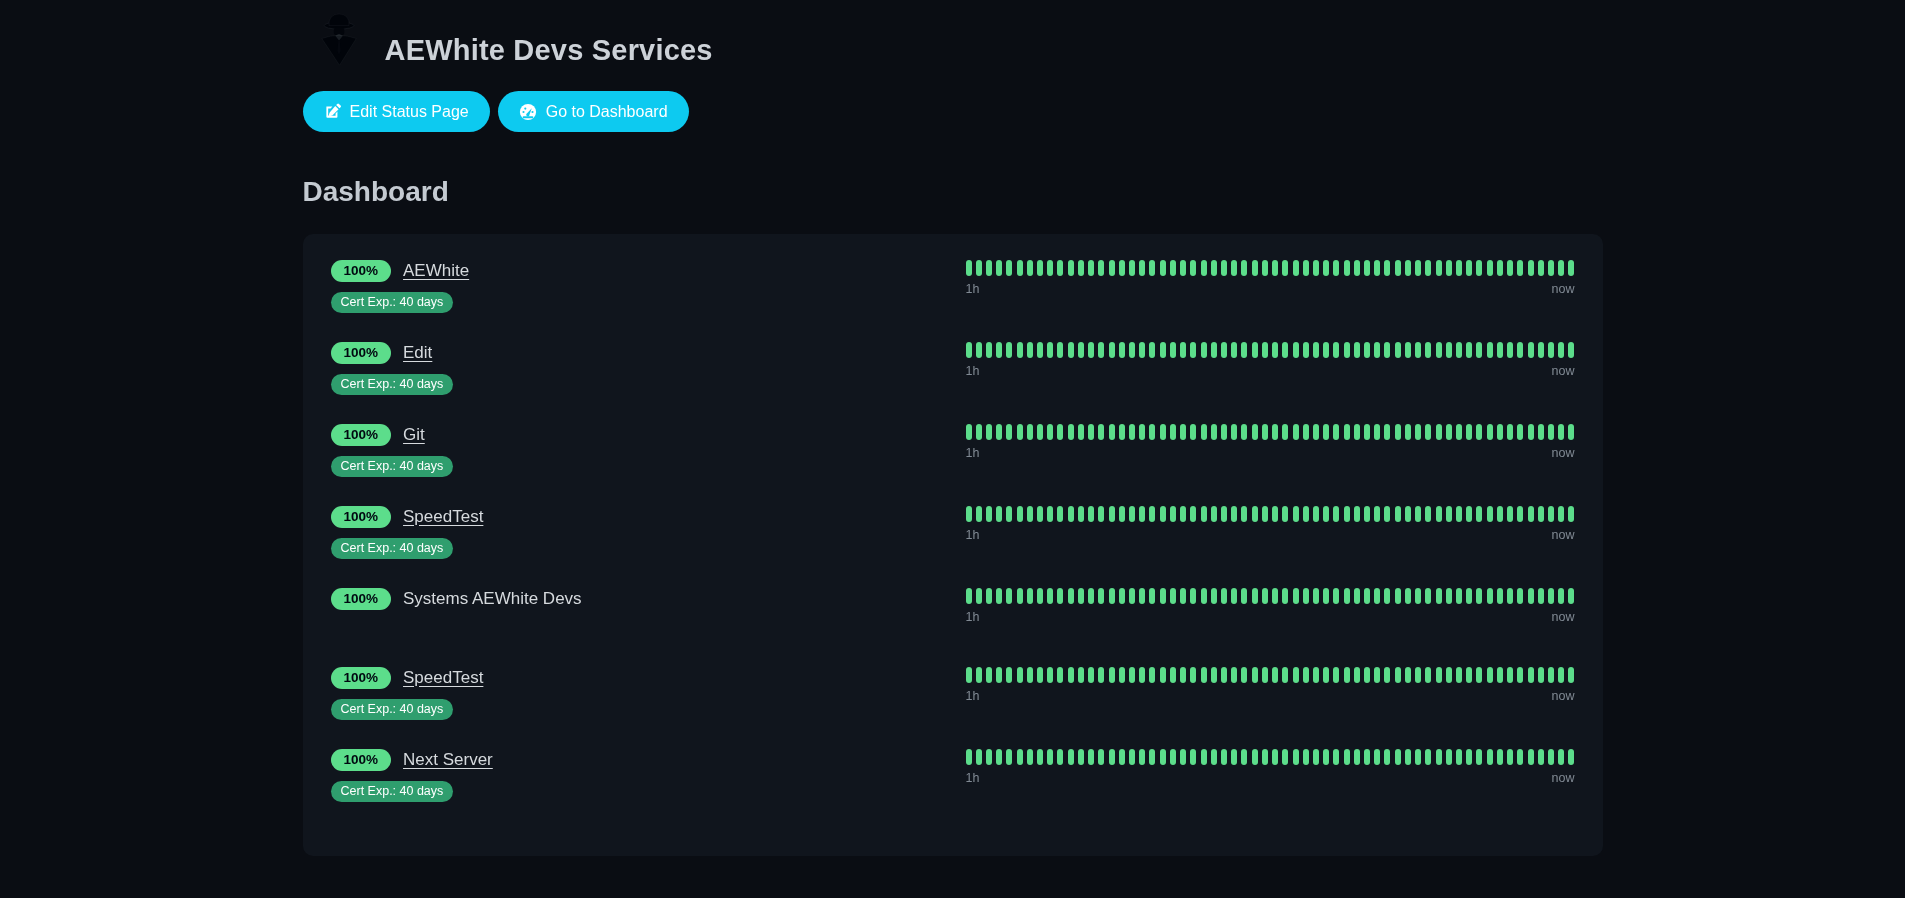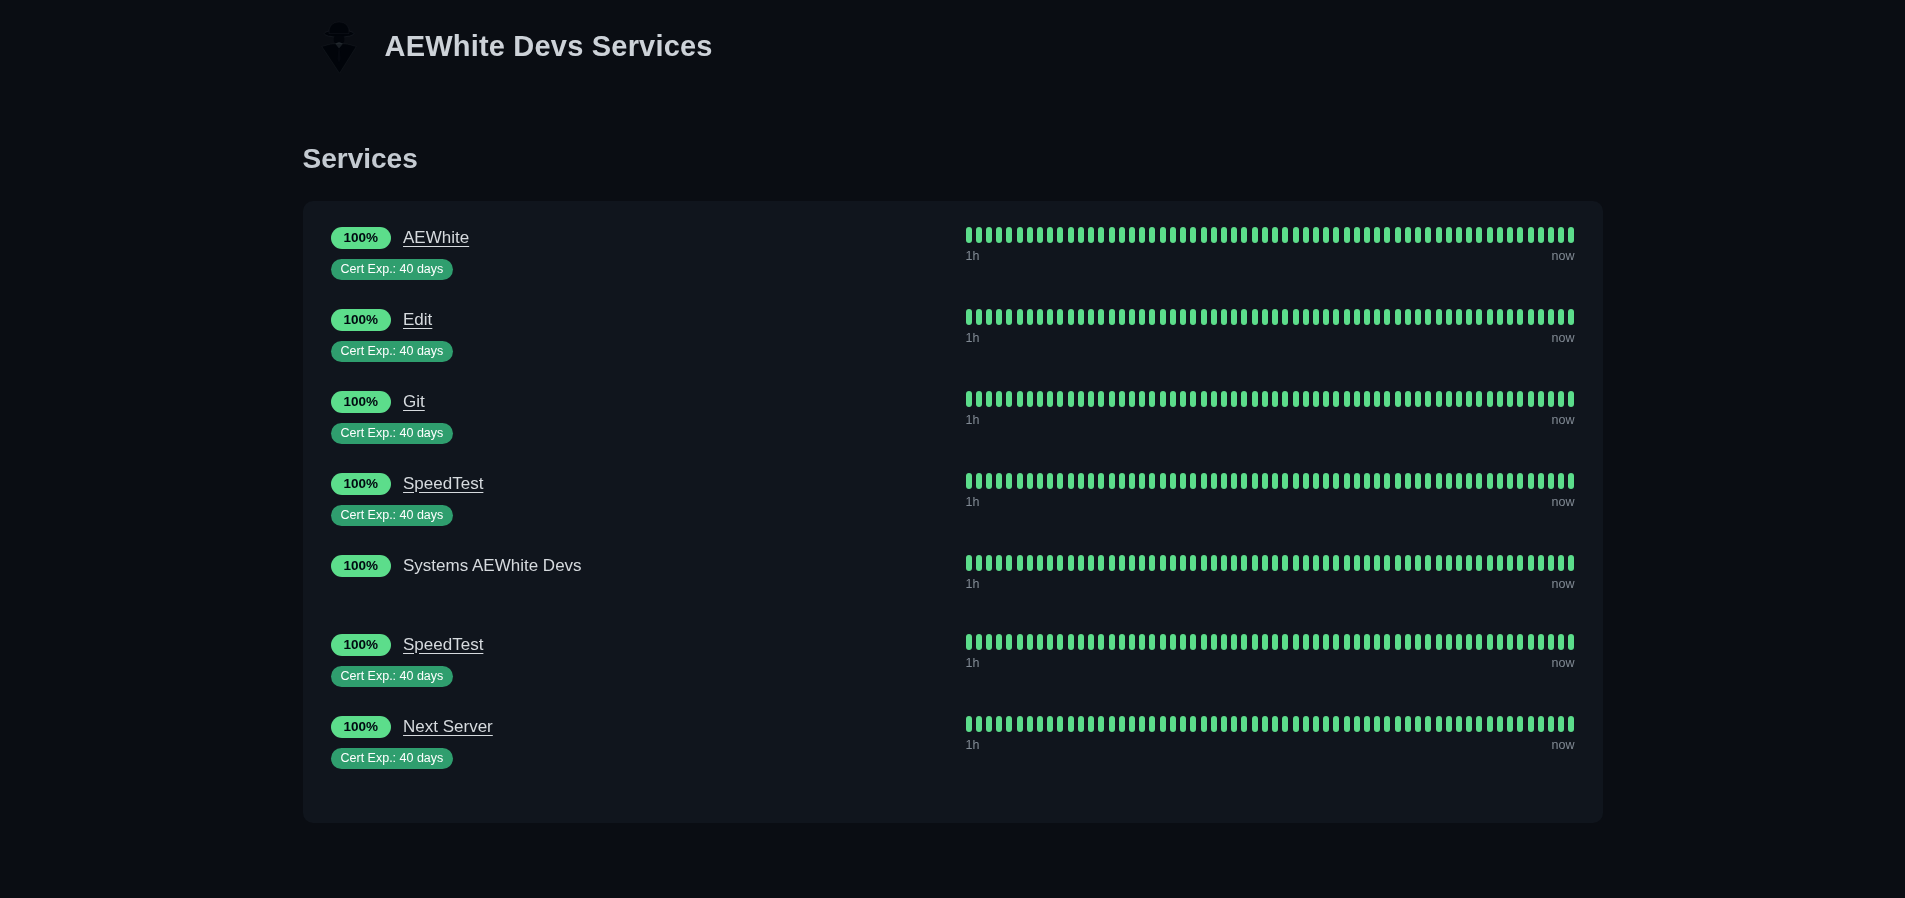--- a/index.html
+++ b/index.html
@@ -4,21 +4,21 @@
 <style>
   * { margin: 0; padding: 0; box-sizing: border-box; }
   html, body {
     width: 1905px; height: 898px; overflow: hidden;
     background: #0a0d13;
     font-family: "Liberation Sans", "DejaVu Sans", sans-serif;
   }
   .container { width: 1300px; margin: 0 auto; }
 
   
-  .header-row { display: flex; align-items: center; padding-top: 18px; padding-left: 16px; }
+  .header-row { display: flex; align-items: flex-end; padding-top: 10px; padding-left: 16px; }
   .logo { width: 42px; height: 57px; margin-right: 24px; flex: 0 0 auto; }
   h1.title { font-size: 29px; font-weight: bold; color: #cdd2d8; letter-spacing: .2px; }
 
   
   .btn-row { display: flex; gap: 8px; margin-top: 24px; }
   .btn {
     display: inline-flex; align-items: center; gap: 9px;
     background: #0dcaf0; color: #ffffff; border: none; cursor: pointer;
     height: 41px; padding: 0 21px; border-radius: 50rem;
     font-size: 16px; font-family: inherit; font-weight: 400;
@@ -75,24 +75,43 @@
       <path d="M10.5 15.5 Q9.5 4 21 3.2 Q32.5 4 31.5 15.5 Z" fill="#01040a" stroke="rgba(180,190,205,0.08)" stroke-width="0.8"></path>
       <rect x="15.5" y="17.5" width="11" height="8" rx="3" fill="#02050b"></rect>
       <path d="M3 29 Q21 22.5 39 29 L21.5 57 Z" fill="#01040a" stroke="rgba(180,190,205,0.07)" stroke-width="0.8"></path>
       <path d="M17 26 L21 31 L25 26 L21 24 Z" fill="rgba(200,210,222,0.12)"></path>
       <path d="M20.2 31 L21.8 31 L22.6 42 L21 46 L19.4 42 Z" fill="#05080f"></path>
     </svg>
     <h1 class="title">AEWhite Devs Services</h1>
   </div>
 
   <div class="btn-row">
+    <button class="btn">
+      <svg width="17" height="17" viewBox="0 0 20 20" aria-hidden="true">
+        <path d="M17.6 1.1 l1.9 1.9 a1.4 1.4 0 0 1 0 2 l-1.3 1.3 -3.9 -3.9 1.3 -1.3 a1.4 1.4 0 0 1 2 0 Z" fill="#ffffff"></path>
+        <path d="M13.2 3.5 l3.9 3.9 -7.3 7.3 -4.6 1.3 1.3 -4.6 Z" fill="#ffffff"></path>
+        <path d="M2.8 4.2 h7.1 l-2.2 2.2 H4.9 v8.7 h8.7 v-2.8 l2.2 -2.2 v6.1 a1.1 1.1 0 0 1 -1.1 1.1 H3.9 a1.1 1.1 0 0 1 -1.1 -1.1 Z" fill="#ffffff"></path>
+      </svg>
+      <span>Edit Status Page</span>
+    </button>
+    <button class="btn">
+      <svg width="18" height="18" viewBox="0 0 20 20" aria-hidden="true">
+        <circle cx="10" cy="10" r="9" fill="#ffffff"></circle>
+        <circle cx="5" cy="10" r="1.2" fill="#0dcaf0"></circle>
+        <circle cx="7" cy="6.2" r="1.2" fill="#0dcaf0"></circle>
+        <circle cx="15" cy="10" r="1.2" fill="#0dcaf0"></circle>
+        <path d="M9 11.5 L14.2 5.8 L11.6 13 A1.8 1.8 0 1 1 9 11.5 Z" fill="#0dcaf0"></path>
+        <rect x="4" y="14.6" width="12" height="2.4" rx="1.2" fill="#0dcaf0"></rect>
+      </svg>
+      <span>Go to Dashboard</span>
+    </button>
   </div>
 
 
-  <h2 class="services-heading">Services</h2>
+  <h2 class="services-heading">Dashboard</h2>
 
   <div class="shadow-box monitor-list" id="monitor-list">
       <div class="monitor-row">
         <div class="mleft"><div class="mline1">
             <span class="badge-uptime">100%</span>
             <a class="mname" href="#">AEWhite</a>
           </div><span class="badge-cert">Cert Exp.: 40 days</span></div>
         <div class="mright">
           <div class="hbars">
             <div class="hb" style="background: rgb(92, 221, 139);"></div>

